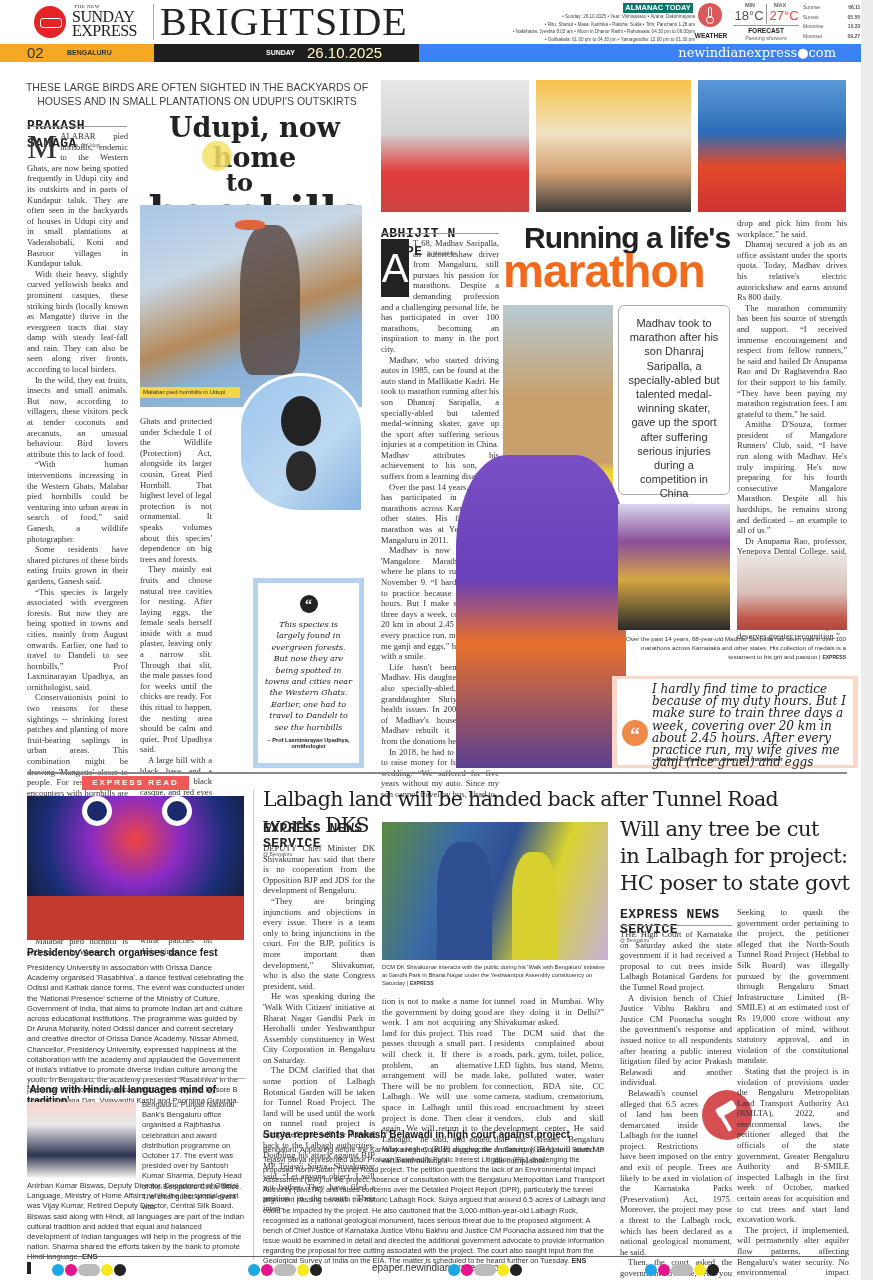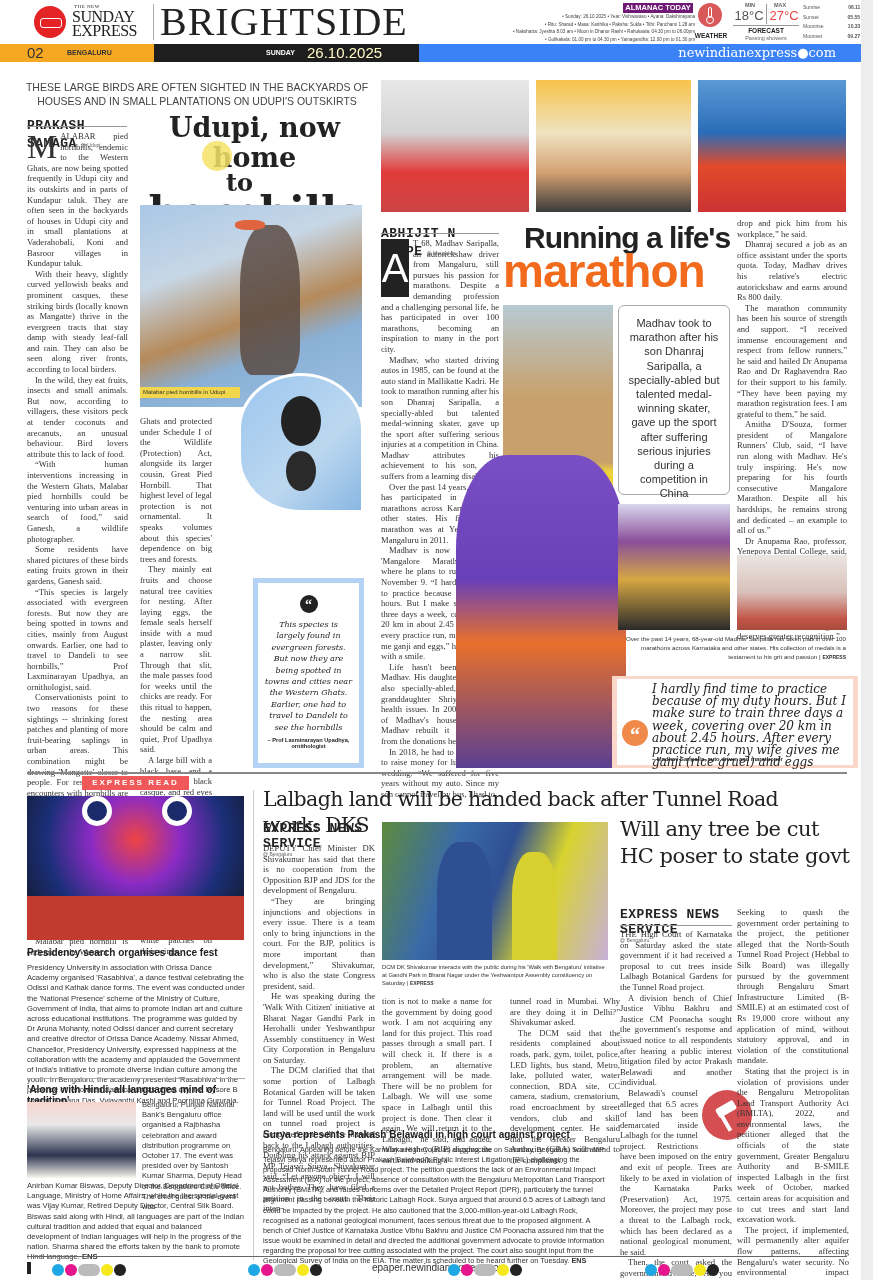--- a/index.html
+++ b/index.html
@@ -46,21 +46,21 @@
 
   <div class="abs logo-circle"></div>
   <div class="abs mast-paper">
     <div style="font-size:5px;letter-spacing:.5px;padding-left:2px">THE NEW</div>
     <div style="font-size:16px;letter-spacing:-.5px">SUNDAY</div>
     <div style="font-size:16px;letter-spacing:-.5px;margin-top:-2px">EXPRESS</div>
   </div>
   <div class="abs" style="left:153px;top:4px;width:1px;height:36px;background:#aaa"></div>
   <div class="abs mast-title">BRIGHTSIDE</div>
 
-  <div class="abs sans" style="left:623px;top:3px;width:70px;height:10px;background:#701a75;color:#fff;font-size:7.5px;font-weight:bold;text-align:center;line-height:10px">ALMANAC TODAY</div>
+  <div class="abs sans" style="left:623px;top:3px;width:70px;height:10px;background:#0f766e;color:#fff;font-size:7.5px;font-weight:bold;text-align:center;line-height:10px">ALMANAC TODAY</div>
   <div class="abs sans" style="left:460px;top:13px;width:235px;font-size:4.6px;line-height:7.6px;text-align:right;color:#444">
     <div>• Sunday: 26.10.2025 • Year: Vishwavasu • Ayana: Dakshinayana</div>
     <div>• Ritu: Sharad • Masa: Karthika • Paksha: Sukla • Tithi: Panchami 1.28 am</div>
     <div>• Nakshatra: Jyeshta 8.03 am • Moon in Dhanur Rashi • Rahukaala: 04.30 pm to 06.00pm</div>
     <div>• Gulikakala: 01.00 pm to 04.30 pm • Yamagandha: 12.00 pm to 01.30 pm</div>
   </div>
   <div class="abs" style="left:698px;top:3px;width:24px;height:24px;border-radius:50%;background:#d9595b">
     <div style="position:absolute;left:10px;top:4px;width:4px;height:11px;border:1px solid #fff;border-radius:2px"></div>
     <div style="position:absolute;left:8px;top:13px;width:8px;height:8px;border:1px solid #fff;border-radius:50%"></div>
   </div>
@@ -239,33 +239,34 @@
     <div style="position:absolute;left:55px;top:20px;width:55px;height:118px;border-radius:40% 40% 0 0;background:#2f4f93"></div>
     <div style="position:absolute;left:130px;top:30px;width:45px;height:108px;border-radius:40% 40% 0 0;background:#d8d02f"></div>
   </div>
   <div class="abs cond" style="left:382px;top:963px;width:226px;font-size:5.8px;line-height:8px;color:#333">
     <span>DCM DK Shivakumar interacts with the public during his 'Walk with Bengaluru' initiative at Gandhi Park in Bharat Nagar under the Yeshwantpur Assembly constituency on Saturday |</span>
     <b style="font-size:5px">EXPRESS</b>
   </div>
   <div class="abs body-text" style="left:382px;top:996px;width:110px">
     <p class="noi">tion is not to make a name for the government by doing good work. I am not acquiring any land for this project. This road passes through a small part. I will check it. If there is a problem, an alternative arrangement will be made. There will be no problem for Lalbagh. We will use some space in Lalbagh until this project is done. Then clear it again. We will return it to the Lalbagh,” he said, and added, Why are they (BJP) digging the earth and making a</p>
   </div>
-  <div class="abs body-text" style="left:510px;top:996px;width:110px">
+  <div class="abs body-text" style="left:494px;top:996px;width:110px">
     <p class="noi">tunnel road in Mumbai. Why are they doing it in Delhi?” Shivakumar asked.</p>
     <p>The DCM said that the residents complained about roads, park, gym, toilet, police, LED lights, bus stand, Metro, lake, polluted water, water connection, BDA site, CC camera, stadium, crematorium, road encroachment by street vendors, club and skill development center. He said that the Greater Bengaluru Authority (GBA) will attend to the complaints.</p>
   </div>
 
   <div class="abs sans" style="left:263px;top:1129px;width:350px;font-size:10px;font-weight:bold;color:#222">Surya represents Prakash Belawadi in high court against project</div>
   <div class="abs sans-body" style="left:263px;top:1145px;width:345px;font-size:7.3px;line-height:10.1px">
     <span>Bengaluru: Appearing before the Karnataka High Court as an advocate on Saturday, Bengaluru South MP Tejasvi Surya represented actor Prakash Belawadi's Public Interest Litigation (PIL) challenging the proposed North-South Tunnel Road project. The petition questions the lack of an Environmental Impact Assessment (EIA) for the project, absence of consultation with the Bengaluru Metropolitan Land Transport Authority (BMLTA), and raises concerns over the Detailed Project Report (DPR), particularly the tunnel alignment passing beneath the historic Lalbagh Rock. Surya argued that around 6.5 acres of Lalbagh land could be impacted by the project. He also cautioned that the 3,000-million-year-old Lalbagh Rock, recognised as a national geological monument, faces serious threat due to the proposed alignment. A bench of Chief Justice of Karnataka Justice Vibhu Bakhru and Justice CM Poonacha assured him that the issue would be examined in detail and directed the additional government advocate to provide information regarding the proposal for tree cutting associated with the project. The court also sought input from the Geological Survey of India on the EIA. The matter is scheduled to be heard further on Tuesday.</span>
     <b>ENS</b>
   </div>
 
   <div class="abs serif" style="left:620px;top:816px;width:250px;font-size:21px;line-height:27px;color:#222;letter-spacing:-.5px">
     <div>Will any tree be cut</div>
+    <div>in Lalbagh for project:</div>
     <div>HC poser to state govt</div>
   </div>
   <div class="abs" style="left:620px;top:907px;width:112px">
     <div class="kicker">EXPRESS NEWS SERVICE</div>
     <div class="sans" style="font-size:5px;color:#666">@ Bengaluru</div>
   </div>
   <div class="abs rule" style="left:620px;top:925px;width:112px;height:1px"></div>
   <div class="abs body-text" style="left:620px;top:929px;width:112px">
     <p class="noi">THE High Court of Karnataka on Saturday asked the state government if it had received a proposal to cut trees inside Lalbagh Botanical Gardens for the Tunnel Road project.</p>
     <p>A division bench of Chief Justice Vibhu Bakhru and Justice CM Poonacha sought the government's response and issued notice to all respondents after hearing a public interest litigation filed by actor Prakash Belawadi and another individual.</p>

